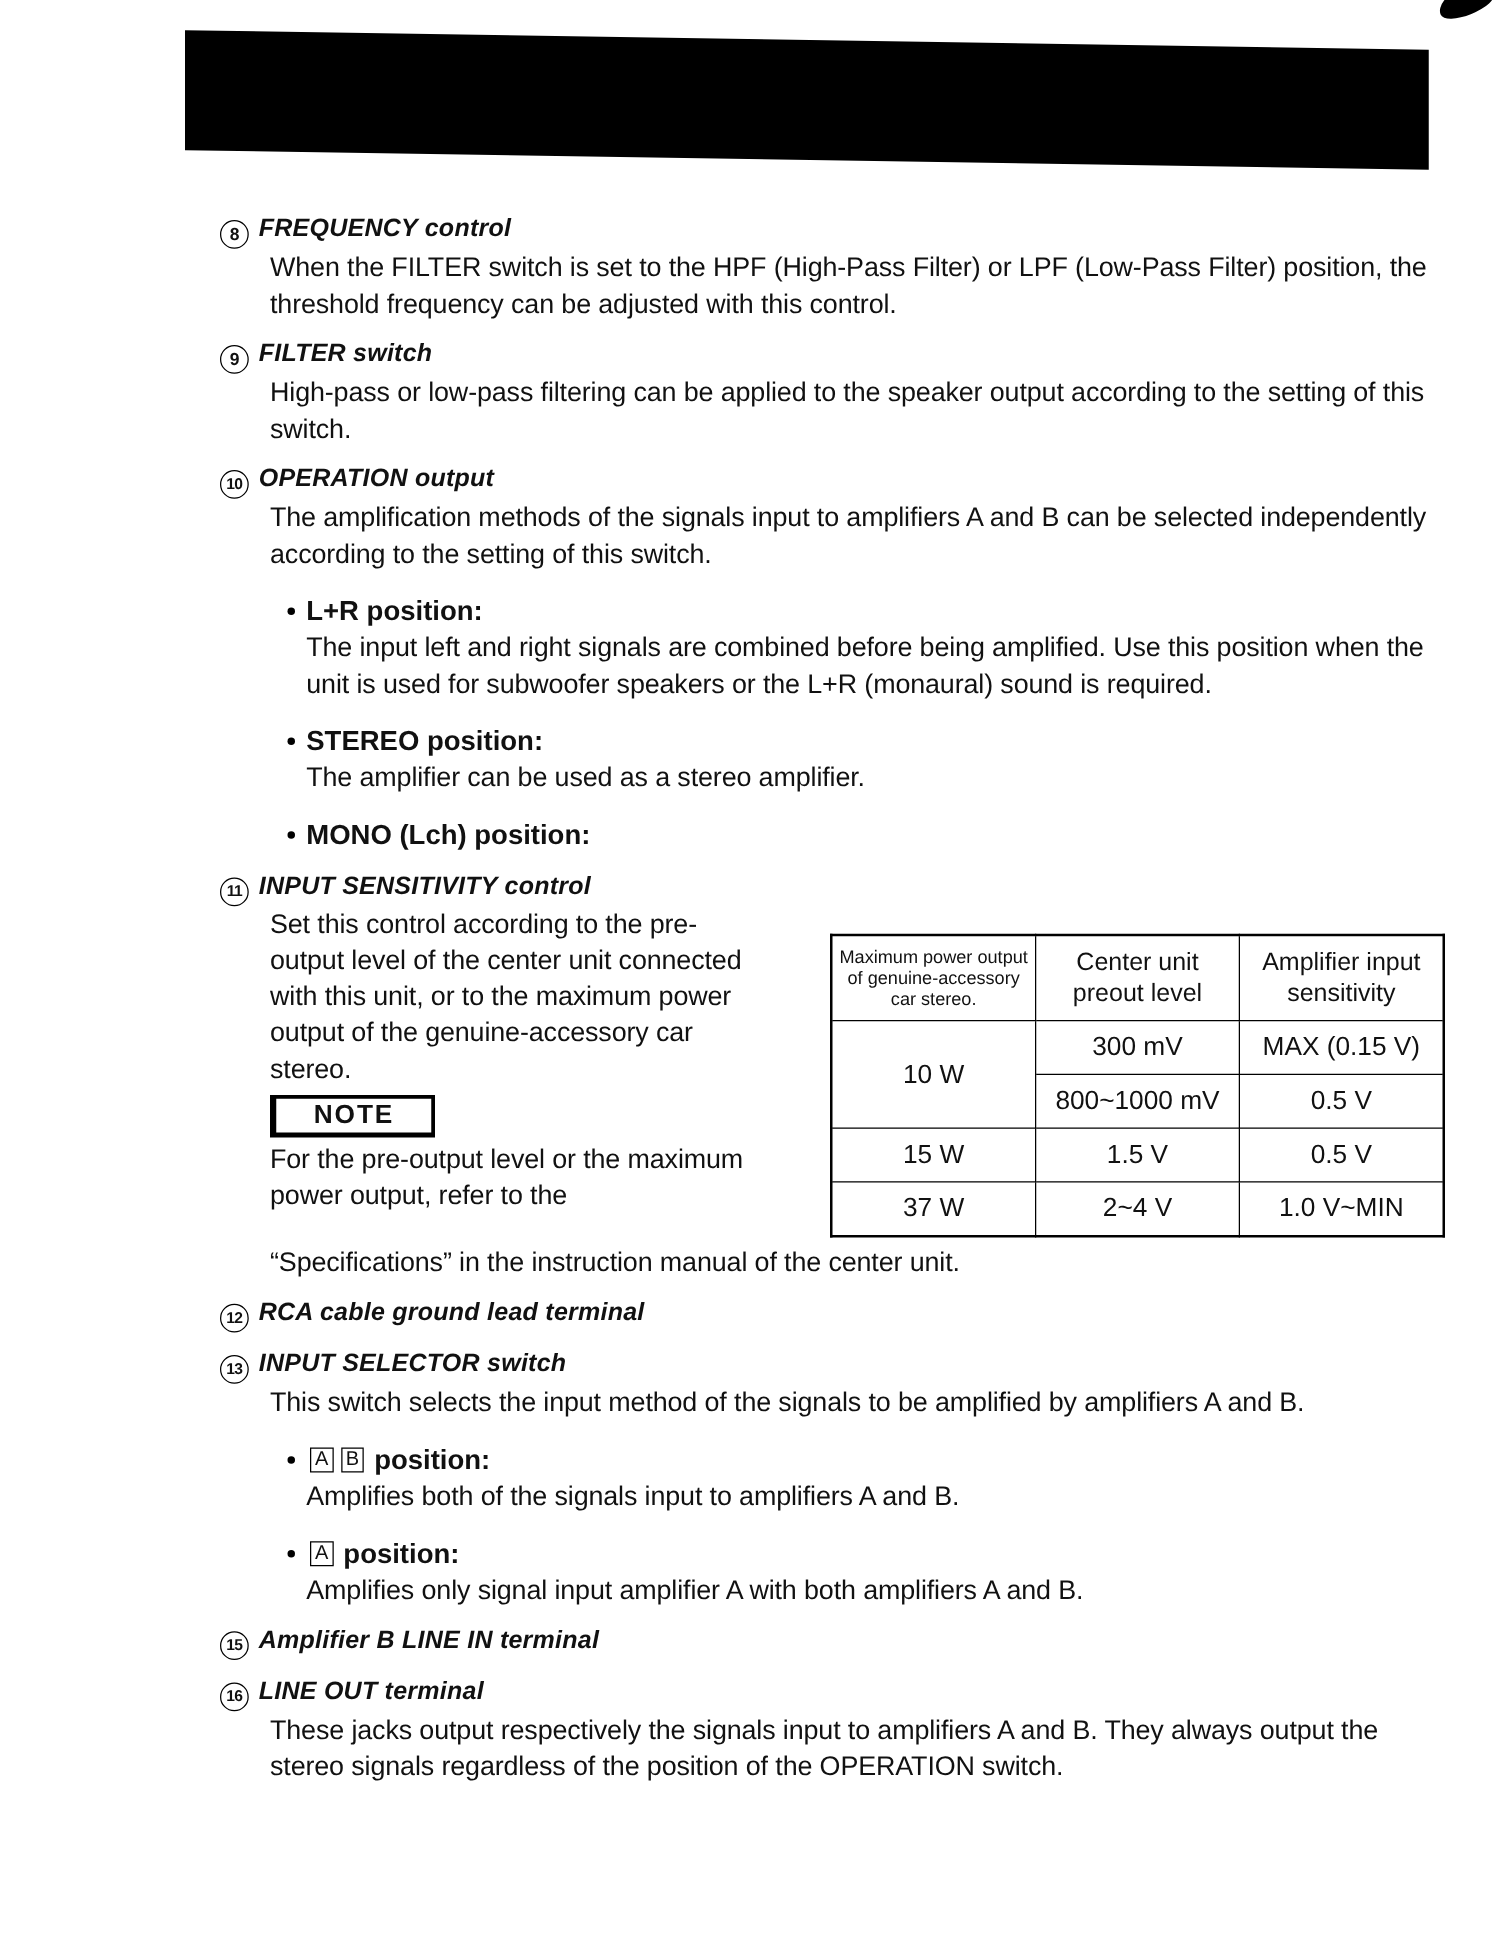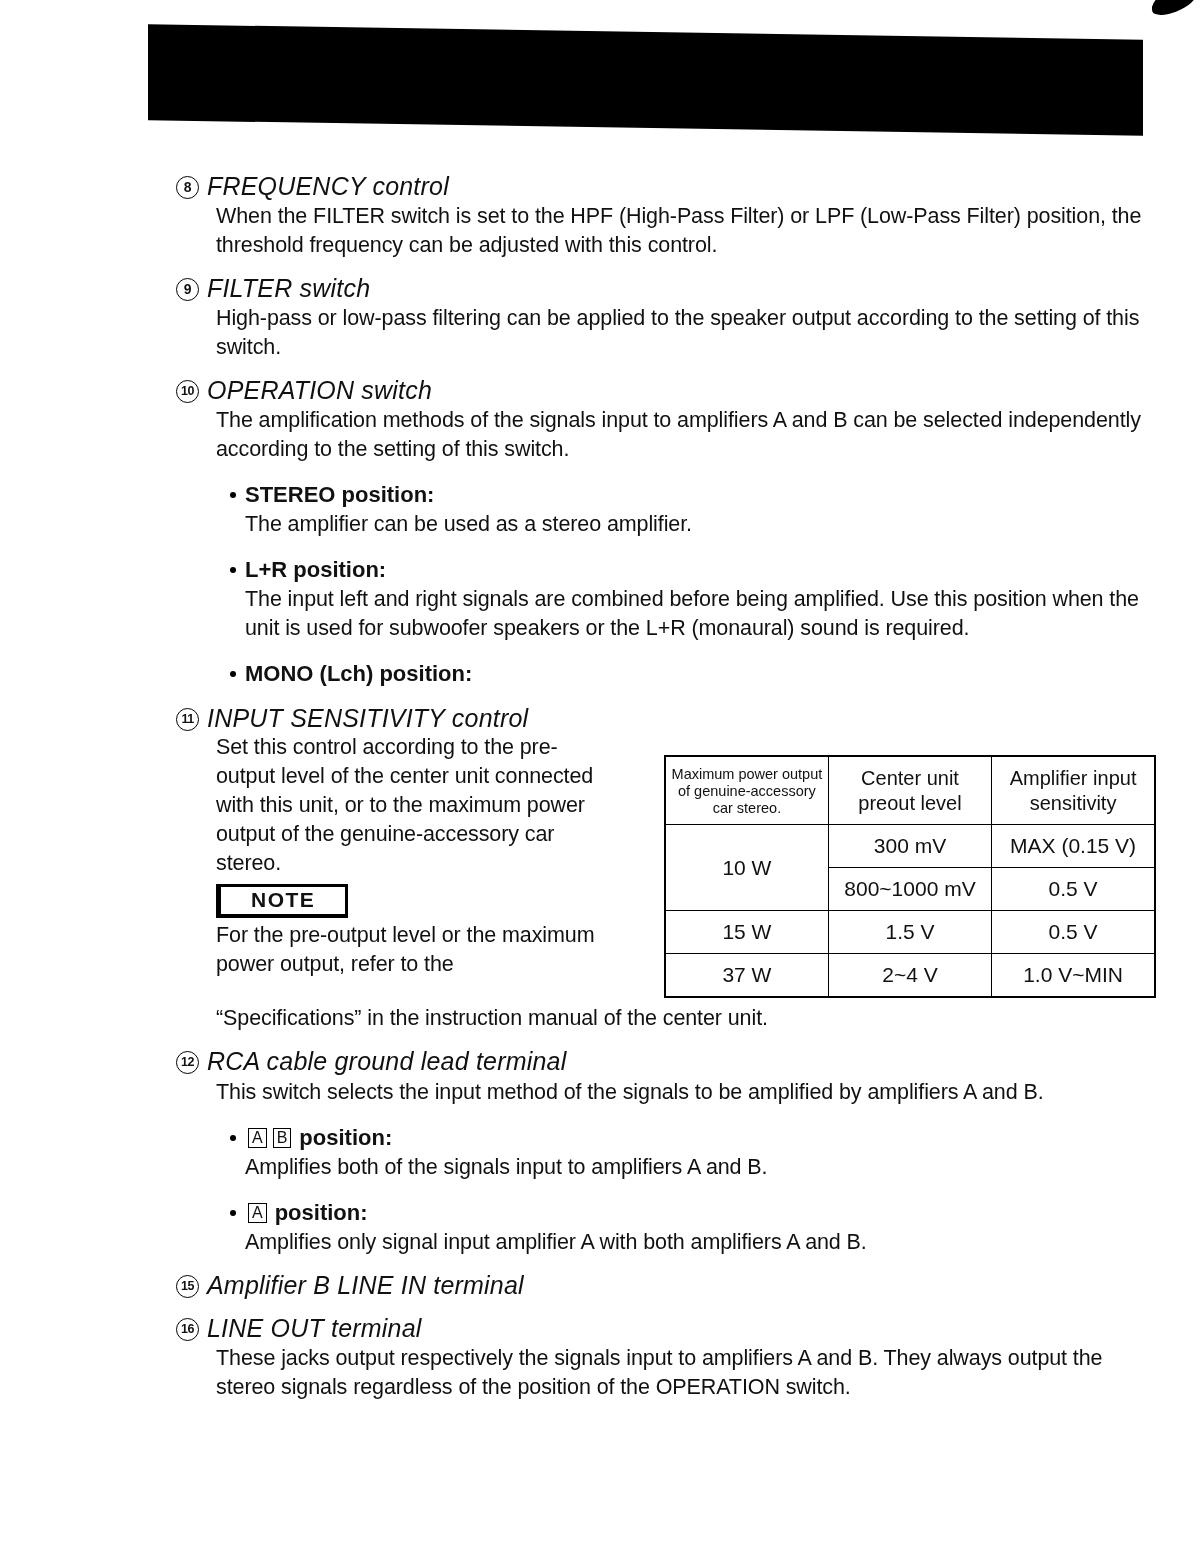--- a/index.html
+++ b/index.html
@@ -68,22 +68,22 @@
     text-align: center;
     font-weight: 700;
     letter-spacing: -0.5px;
     margin-right: 8px;
     margin-top: 4px;
     box-sizing: border-box;
   }
   .circnum.two { font-size: 12.5px; line-height: 20px; }
 
   .head-title {
-    font-size: 25px;
-    font-weight: normal;
+    font-size: 20px;
+    font-weight: bold;
     font-style: italic;
     letter-spacing: 0.2px;
   }
 
   
   .body-txt {
     font-size: 21.5px;
     line-height: 29px;
     margin-left: 40px;
     margin-top: 1px;
@@ -208,38 +208,38 @@
       <div class="head-row">
         <div class="circnum">9</div>
         <div class="head-title">FILTER switch</div>
       </div>
       <div class="body-txt">High-pass or low-pass filtering can be applied to the speaker output according to the setting of this switch.</div>
     </div>
 
     <div class="entry">
       <div class="head-row">
         <div class="circnum two">10</div>
-        <div class="head-title">OPERATION switch</div>
+        <div class="head-title">OPERATION output</div>
       </div>
       <div class="body-txt">The amplification methods of the signals input to amplifiers A and B can be selected independently according to the setting of this switch.</div>
 
       <div class="bullet-block">
         <div class="bullet-head">
           <span class="bullet-dot"></span>
+          <span>L+R position:</span>
+        </div>
+        <div class="bullet-body">The input left and right signals are combined before being amplified. Use this position when the unit is used for subwoofer speakers or the L+R (monaural) sound is required.</div>
+      </div>
+
+      <div class="bullet-block">
+        <div class="bullet-head">
+          <span class="bullet-dot"></span>
           <span>STEREO position:</span>
         </div>
         <div class="bullet-body">The amplifier can be used as a stereo amplifier.</div>
-      </div>
-
-      <div class="bullet-block">
-        <div class="bullet-head">
-          <span class="bullet-dot"></span>
-          <span>L+R position:</span>
-        </div>
-        <div class="bullet-body">The input left and right signals are combined before being amplified. Use this position when the unit is used for subwoofer speakers or the L+R (monaural) sound is required.</div>
       </div>
 
       <div class="bullet-block">
         <div class="bullet-head">
           <span class="bullet-dot"></span>
           <span>MONO (Lch) position:</span>
         </div>
       </div>
     </div>
 
@@ -293,20 +293,24 @@
     </div>
 
     <div class="entry">
       <div class="head-row">
         <div class="circnum two">12</div>
         <div class="head-title">RCA cable ground lead terminal</div>
       </div>
     </div>
 
     <div class="entry">
+      <div class="head-row">
+        <div class="circnum two">13</div>
+        <div class="head-title">INPUT SELECTOR switch</div>
+      </div>
       <div class="body-txt">This switch selects the input method of the signals to be amplified by amplifiers A and B.</div>
 
       <div class="bullet-block">
         <div class="bullet-head">
           <span class="bullet-dot"></span>
           <span class="boxchar">A</span>
           <span class="boxchar">B</span>
           <span style="margin-left:5px;">position:</span>
         </div>
         <div class="bullet-body">Amplifies both of the signals input to amplifiers A and B.</div>

